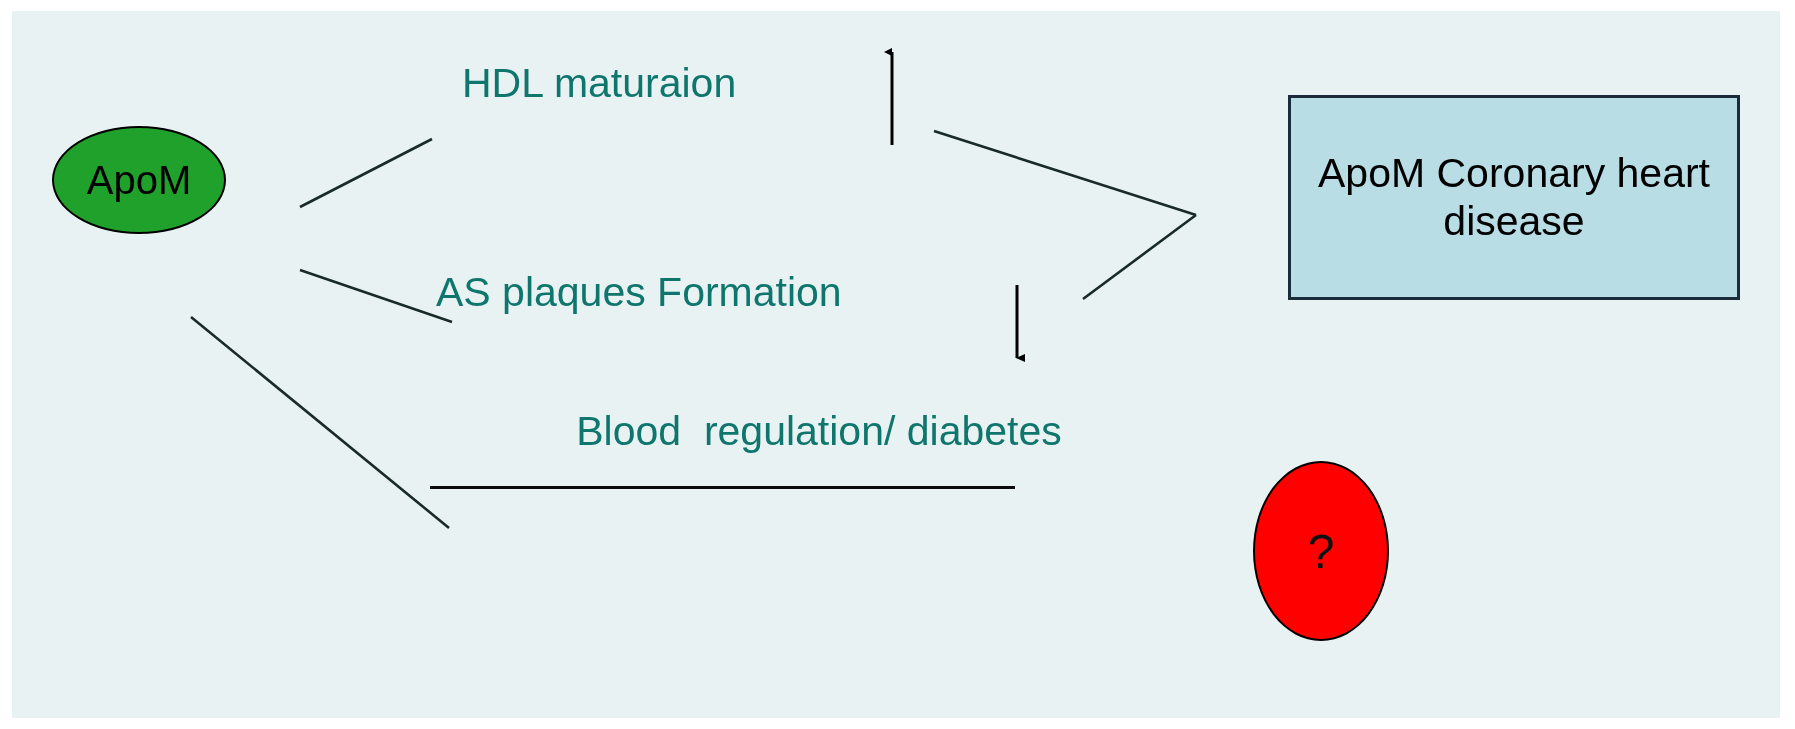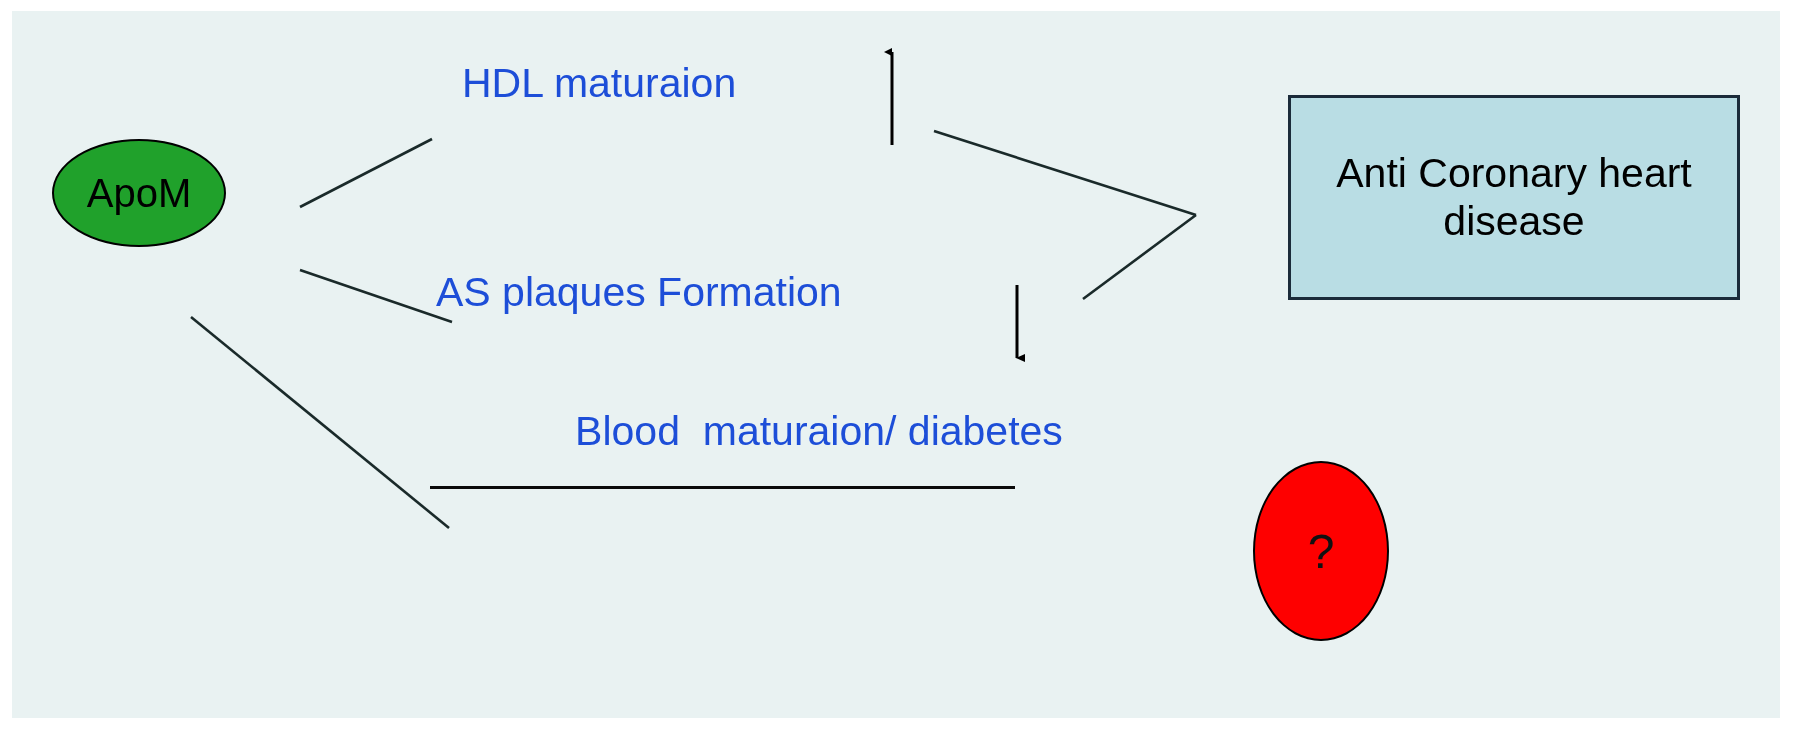--- a/index.html
+++ b/index.html
@@ -29,36 +29,36 @@
   .svg-layer {
     position: absolute;
     left: 0;
     top: 0;
     width: 1795px;
     height: 729px;
     pointer-events: none;
   }
   .node-label {
     position: absolute;
-    color: #1d4ed8;
+    color: #0f766e;
     white-space: pre;
     line-height: 1.05;
   }
   .ellipse-node {
     position: absolute;
     display: flex;
     align-items: center;
     justify-content: center;
     border-radius: 50%;
     border: 2px solid #000000;
     box-sizing: border-box;
   }
   #apom-node {
     left: 52px;
-    top: 139px;
+    top: 126px;
     width: 174px;
     height: 108px;
     background: #20a12b;
   }
   #apom-node .ellipse-text {
     font-size: 40px;
     color: #000000;
   }
   #question-node {
     left: 1253px;
@@ -159,23 +159,23 @@
 
   <div id="apom-node" class="ellipse-node">
     <span class="ellipse-text">ApoM</span>
   </div>
 
   <div id="hdl-label" class="node-label">HDL maturaion</div>
 
   <div id="as-label" class="node-label">AS plaques Formation</div>
 
   <div id="acd-box">
-    <span class="box-text">Anti Coronary heart disease</span>
+    <span class="box-text">ApoM Coronary heart disease</span>
   </div>
 
-  <div id="blood-label" class="node-label">Blood  maturaion/ diabetes</div>
+  <div id="blood-label" class="node-label">Blood  regulation/ diabetes</div>
   <div class="frac-rule"></div>
 
   <div id="question-node" class="ellipse-node">
     <span class="ellipse-text">?</span>
   </div>
 
 </div>
 
 </body></html>

